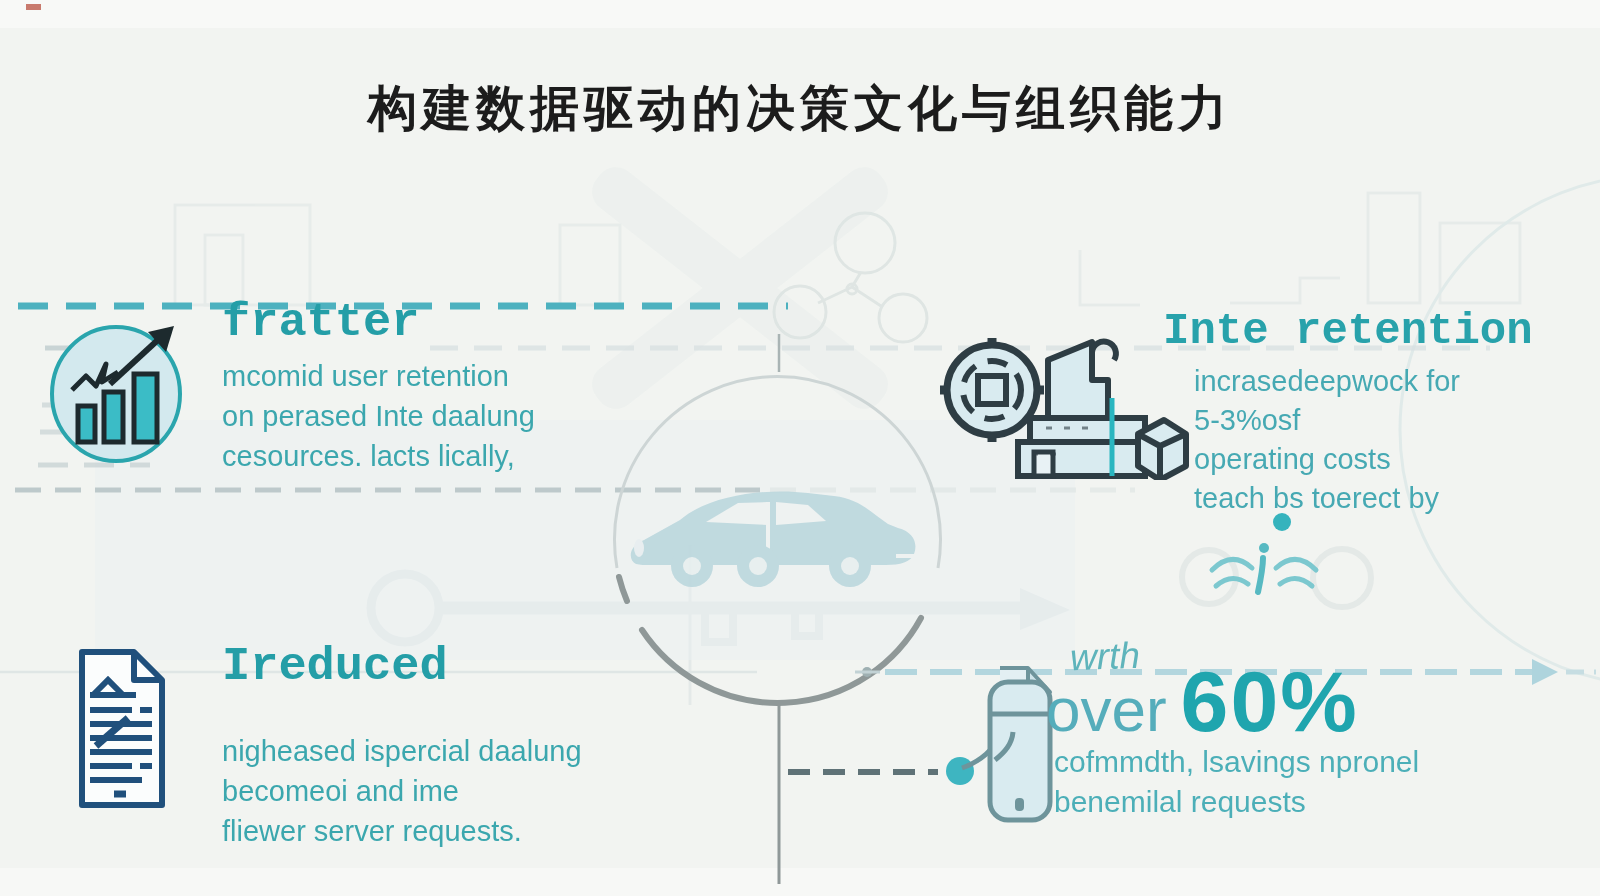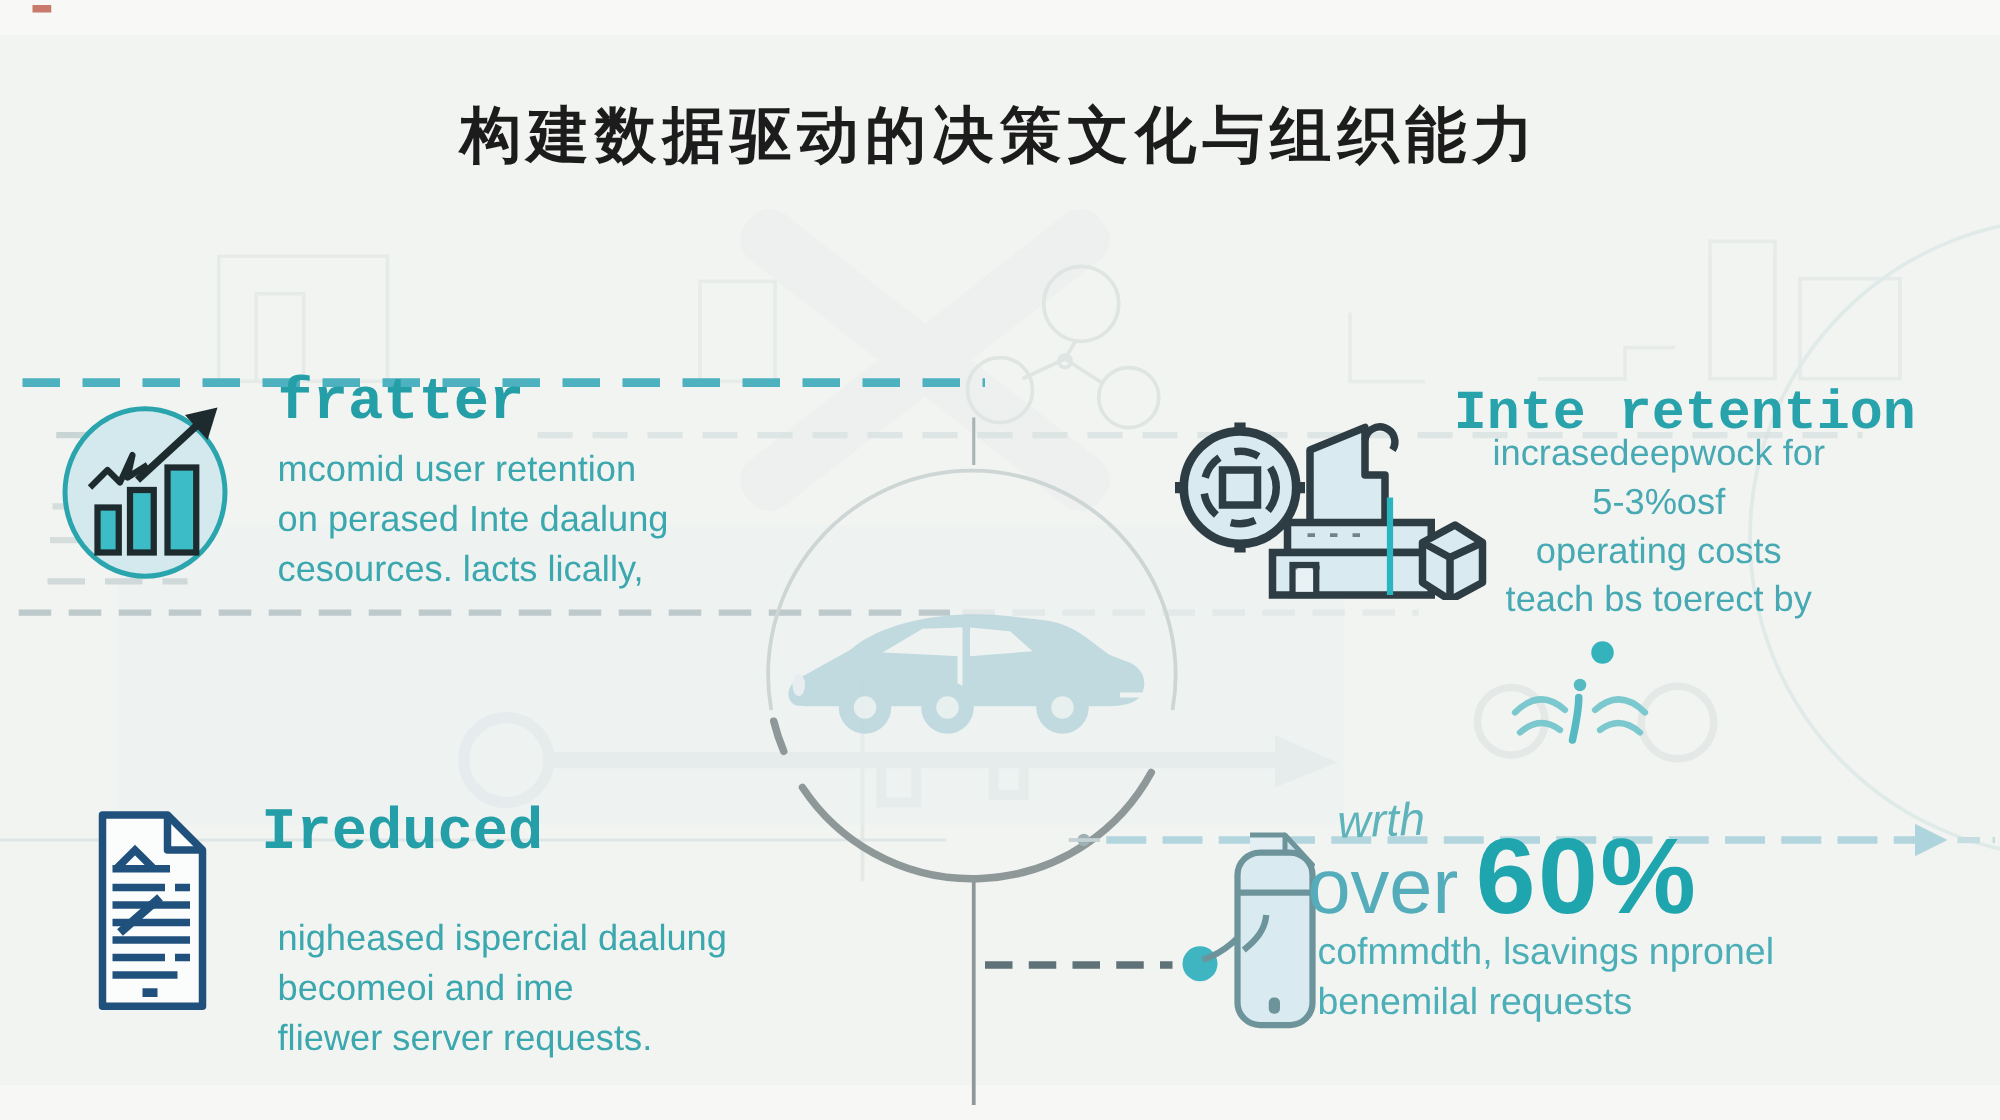--- a/index.html
+++ b/index.html
@@ -11,22 +11,22 @@
   .abs{position:absolute;}
   .title{
     left:0;right:0;top:76px;text-align:center;
     font-size:49px;font-weight:700;color:#1c1c1c;letter-spacing:5px;
   }
   .h-teal{font-weight:700;color:#249ea7;font-family:Liberation Mono, monospace;}
   .body-teal{color:#3ba7ae;font-weight:400;}
   .tl-heading{left:222px;top:296px;font-size:47px;}
   .tl-body{left:222px;top:356px;font-size:29px;line-height:40px;}
   .tr-heading{left:1163px;top:306px;font-size:44px;color:#28a2ab;}
-  .tr-body{left:1194px;top:344px;font-size:29px;line-height:39px;color:#46a9b3;text-align:center;}
-  .bl-heading{left:209px;top:640px;font-size:47px;}
+  .tr-body{left:1194px;top:362px;font-size:29px;line-height:39px;color:#46a9b3;}
+  .bl-heading{left:222px;top:640px;font-size:47px;}
   .bl-body{left:222px;top:731px;font-size:29px;line-height:40px;}
   .wrth{left:1070px;top:636px;font-size:37px;font-style:italic;color:#5fb4bb;transform:rotate(-2deg);}
   .over60{left:1046px;top:652px;display:flex;align-items:baseline;gap:14px;white-space:nowrap;}
   .over-word{font-size:62px;font-weight:400;color:#55adbb;}
   .over-value{font-size:86px;font-weight:600;color:#1fa5ae;letter-spacing:2px;}
   .br-body{left:1054px;top:742px;font-size:30px;line-height:40px;color:#4cafb8;}
   svg{display:block;}
 </style>
 </head>
 <body>

